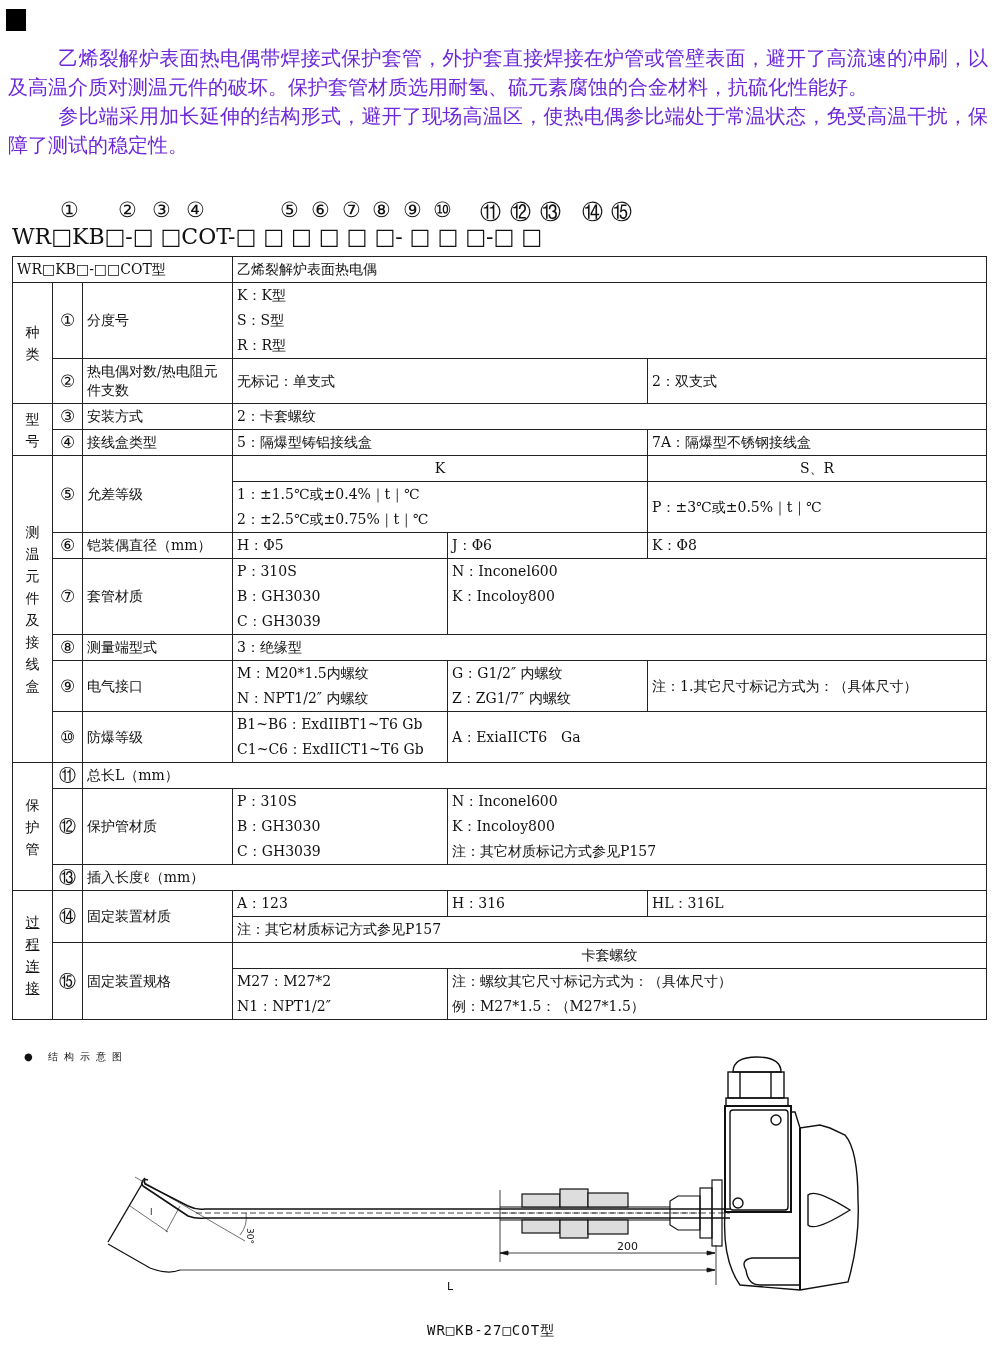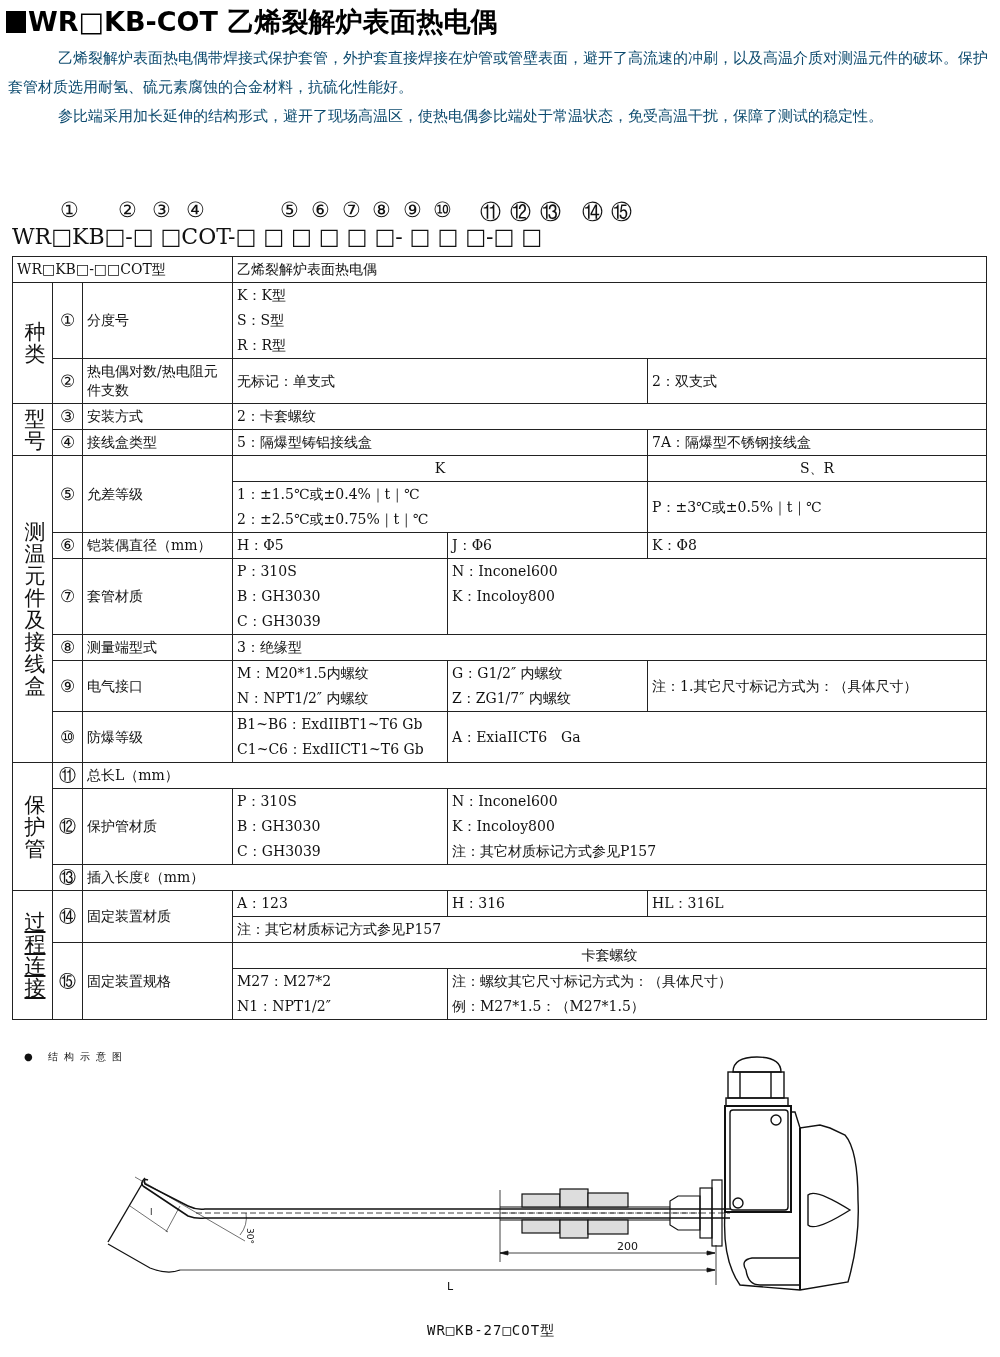--- a/index.html
+++ b/index.html
@@ -1,42 +1,42 @@
 <!DOCTYPE html>
 <html><head>
 <meta charset="utf-8">
 <style>
   html, body { margin: 0; padding: 0; background: #ffffff; }
   body { width: 1000px; height: 1357px; position: relative; overflow: hidden; color: #111; font-family: "DejaVu Serif", serif; }
   .title { position: absolute; left: 6px; top: 4px; font-family: "DejaVu Sans", sans-serif; font-weight: bold; font-size: 27px; letter-spacing: 0px; color: #000; white-space: nowrap; }
   .title .sq { display: inline-block; width: 20px; height: 22px; background: #000; vertical-align: -2px; margin-right: 2px; }
-  .para { position: absolute; left: 8px; width: 980px; font-family: "DejaVu Sans", sans-serif; font-size: 15px; line-height: 29px; color: #0c4a6e; text-align: justify; }
+  .para { position: absolute; left: 8px; width: 980px; font-family: "DejaVu Sans", sans-serif; font-size: 20px; line-height: 29px; color: #6d28d9; text-align: justify; }
   .para1 { top: 44px; }
   .para2 { top: 102px; }
   .indent { display: inline-block; width: 50px; }
 
   .code-nums { position: absolute; left: 52px; top: 198px; font-family: "DejaVu Serif", serif; font-size: 21px; white-space: nowrap; }
   .code-nums span { position: absolute; top: 0; }
   .code-line { position: absolute; left: 12px; top: 224px; font-family: "DejaVu Serif", serif; font-size: 22px; white-space: nowrap; letter-spacing: 0; }
 
   table.spec { position: absolute; left: 12px; top: 256px; width: 974px; border-collapse: collapse; font-family: "DejaVu Serif", serif; font-size: 14px; table-layout: fixed; }
   table.spec td { border: 1.5px solid #222; padding: 0 4px; vertical-align: middle; line-height: 25px; }
-  table.spec td.cat { text-align: center; font-size: 21px; line-height: 22px; padding: 0; }
+  table.spec td.cat { text-align: center; font-size: 14px; line-height: 22px; padding: 0; }
   table.spec td.num { text-align: center; font-size: 17px; padding: 0; }
   table.spec td.center { text-align: center; }
   .multiline div { line-height: 25px; }
 
   .diagram-title { position: absolute; left: 24px; top: 1050px; font-family: "DejaVu Sans", sans-serif; font-size: 10px; letter-spacing: 6px; font-weight: normal; }
   .diagram { position: absolute; left: 0; top: 1040px; }
   .caption { position: absolute; left: 427px; top: 1322px; font-family: "DejaVu Sans Mono", monospace; font-size: 14px; letter-spacing: 1px; }
 </style>
 </head>
 <body>
 
-<div class="title"><span class="sq"></span><span>WR□KB-COT 乙烯裂解炉表面热电偶</span></div>
+<div class="title"><span class="sq"></span></div>
 
 <div class="para para1"><span class="indent"></span><span>乙烯裂解炉表面热电偶带焊接式保护套管，外护套直接焊接在炉管或管壁表面，避开了高流速的冲刷，以及高温介质对测温元件的破坏。保护套管材质选用耐氢、硫元素腐蚀的合金材料，抗硫化性能好。</span></div>
 <div class="para para2"><span class="indent"></span><span>参比端采用加长延伸的结构形式，避开了现场高温区，使热电偶参比端处于常温状态，免受高温干扰，保障了测试的稳定性。</span></div>
 
 <div class="code-nums">
   <span style="left:8px">①</span>
   <span style="left:66px">②</span>
   <span style="left:100px">③</span>
   <span style="left:134px">④</span>
   <span style="left:228px">⑤</span>

